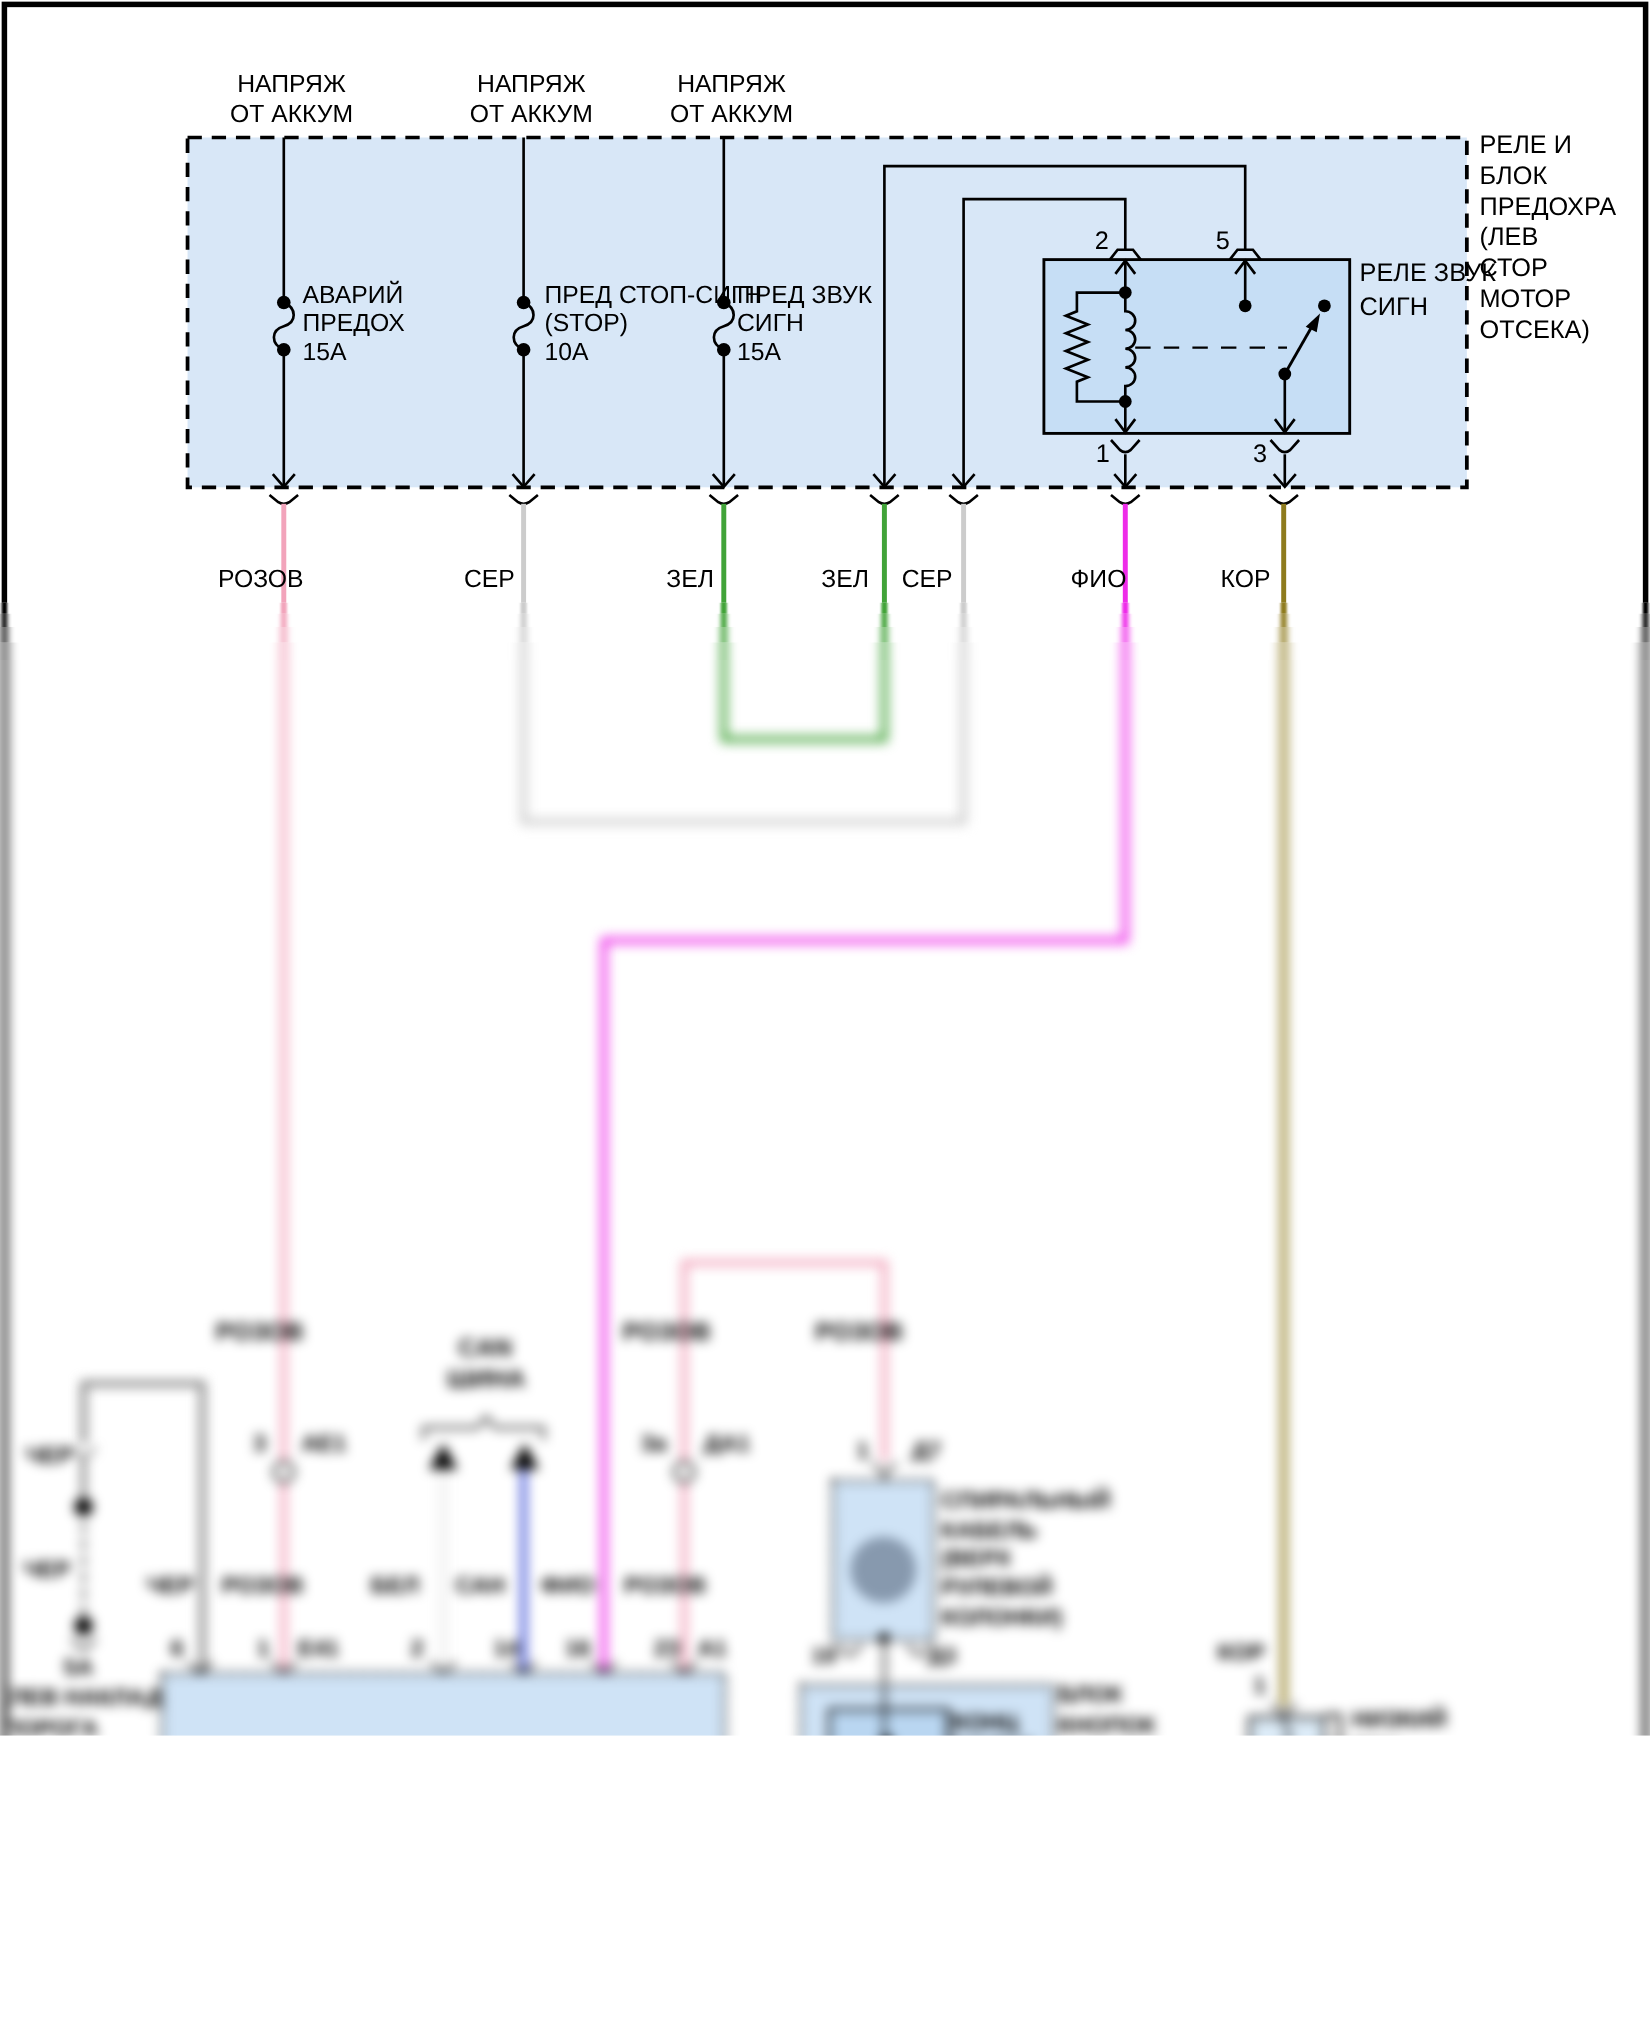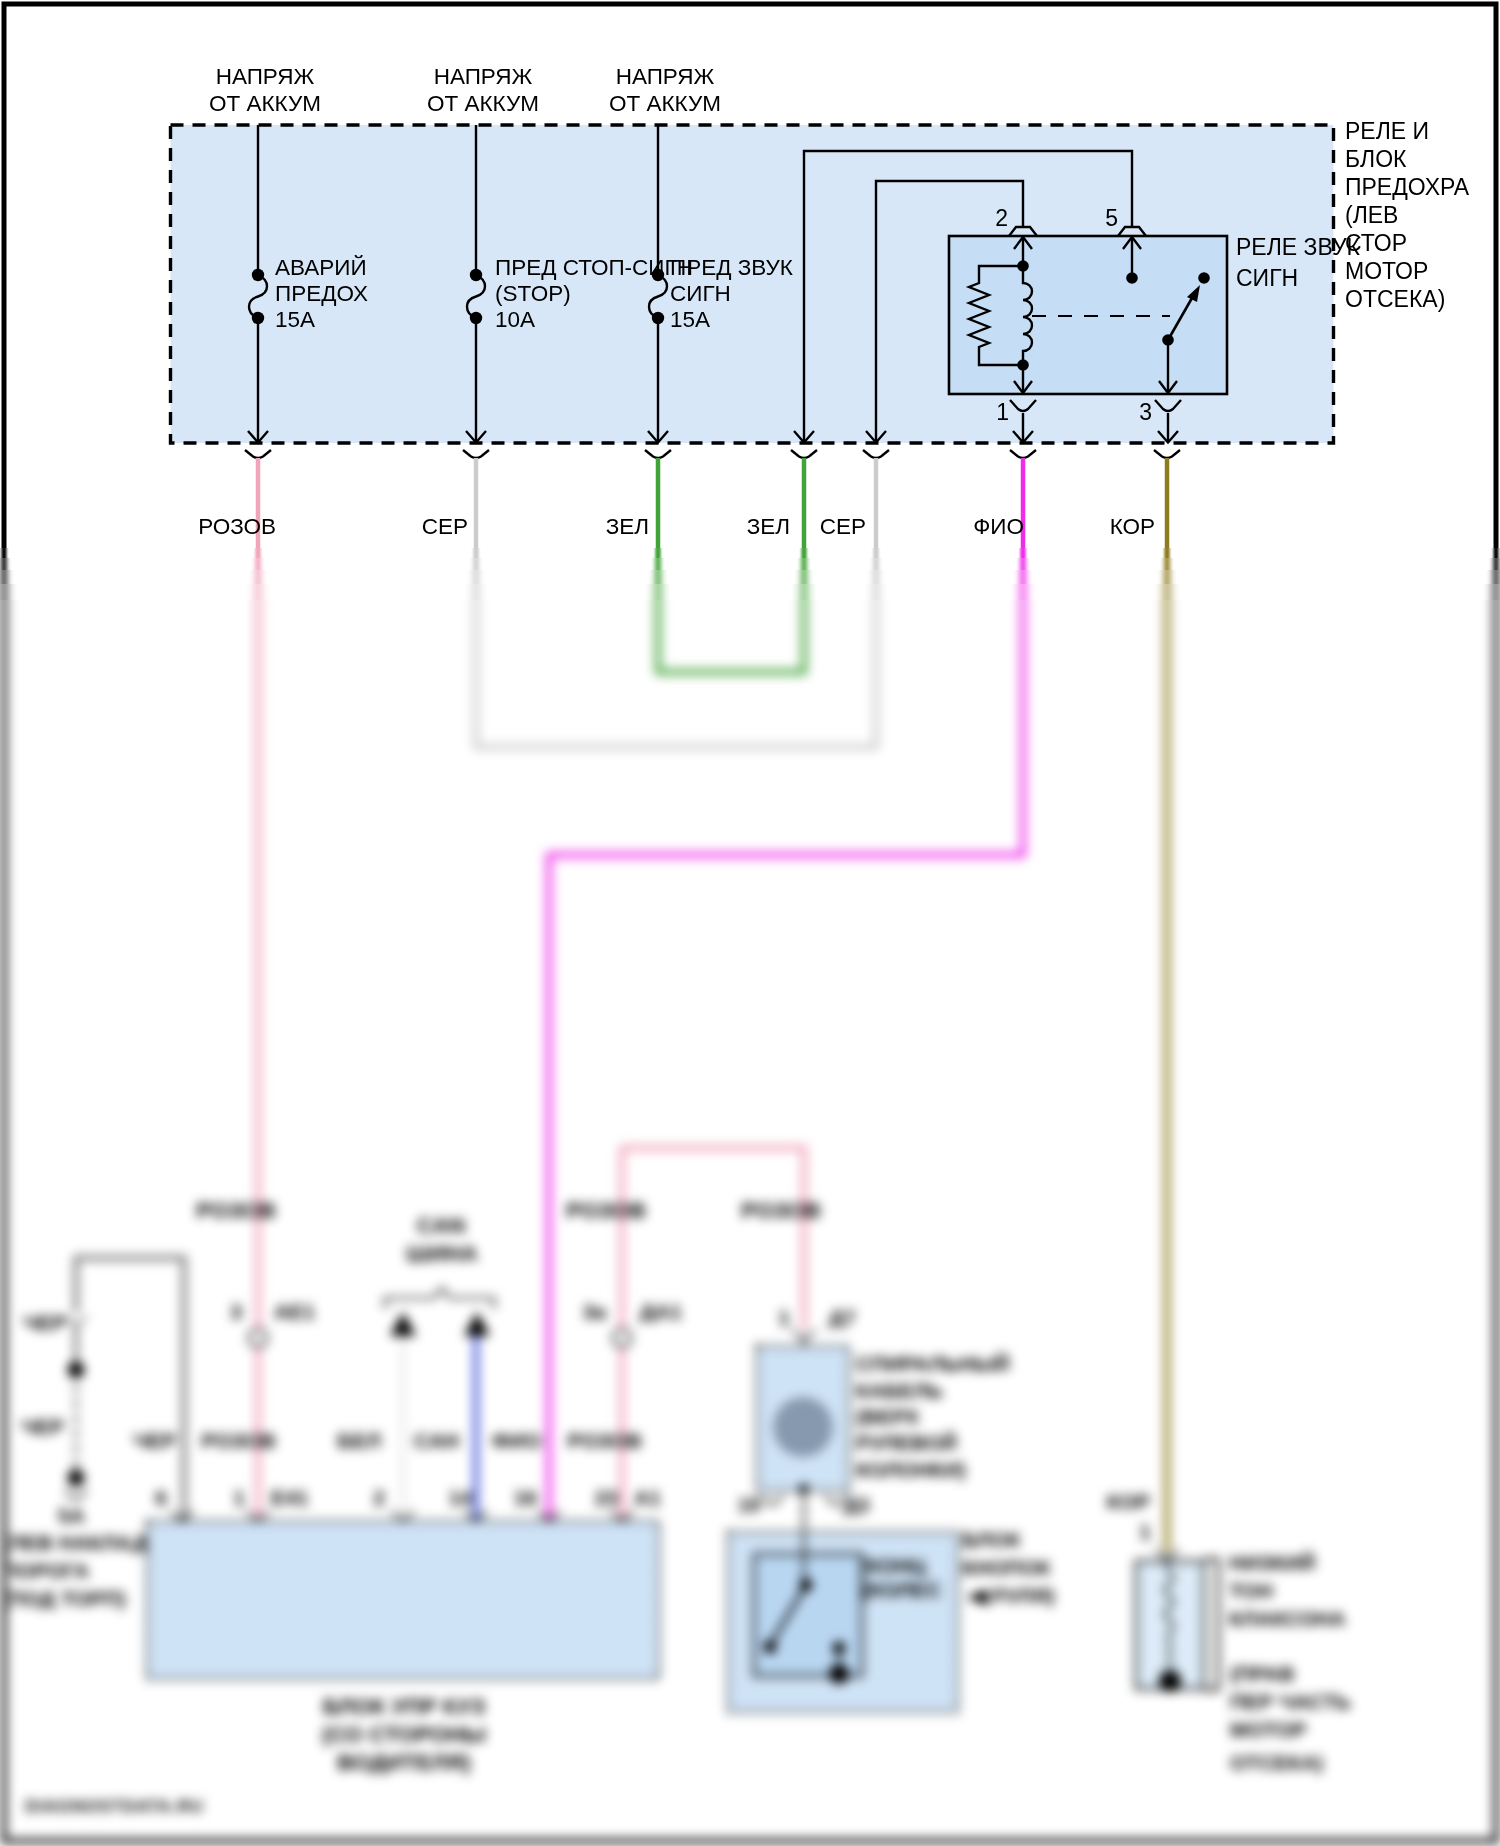--- a/index.html
+++ b/index.html
@@ -1,16 +1,16 @@
 <!DOCTYPE html>
 <html><head>
 <meta charset="utf-8">
 <style>
 html,body{margin:0;padding:0;background:#fff;}
-#page{position:relative;width:1500px;height:1846px;background:#ffffff;overflow:hidden;font-family:"Liberation Sans",sans-serif;}
+#page{position:relative;width:1500px;height:1578px;background:#ffffff;overflow:hidden;font-family:"Liberation Sans",sans-serif;}
 .lay{position:absolute;left:0;top:0;width:1500px;height:1846px;}
 svg text{font-family:"Liberation Sans",sans-serif;fill:#000;}
 #b0 text,#b1 text{font-weight:700;}
 </style>
 </head>
 <body>
 <div id="page">
 
 <div class="lay" style="clip-path:inset(600px 0 0 0)">
 <div id="b0" class="lay" style="filter:blur(5.5px)">

